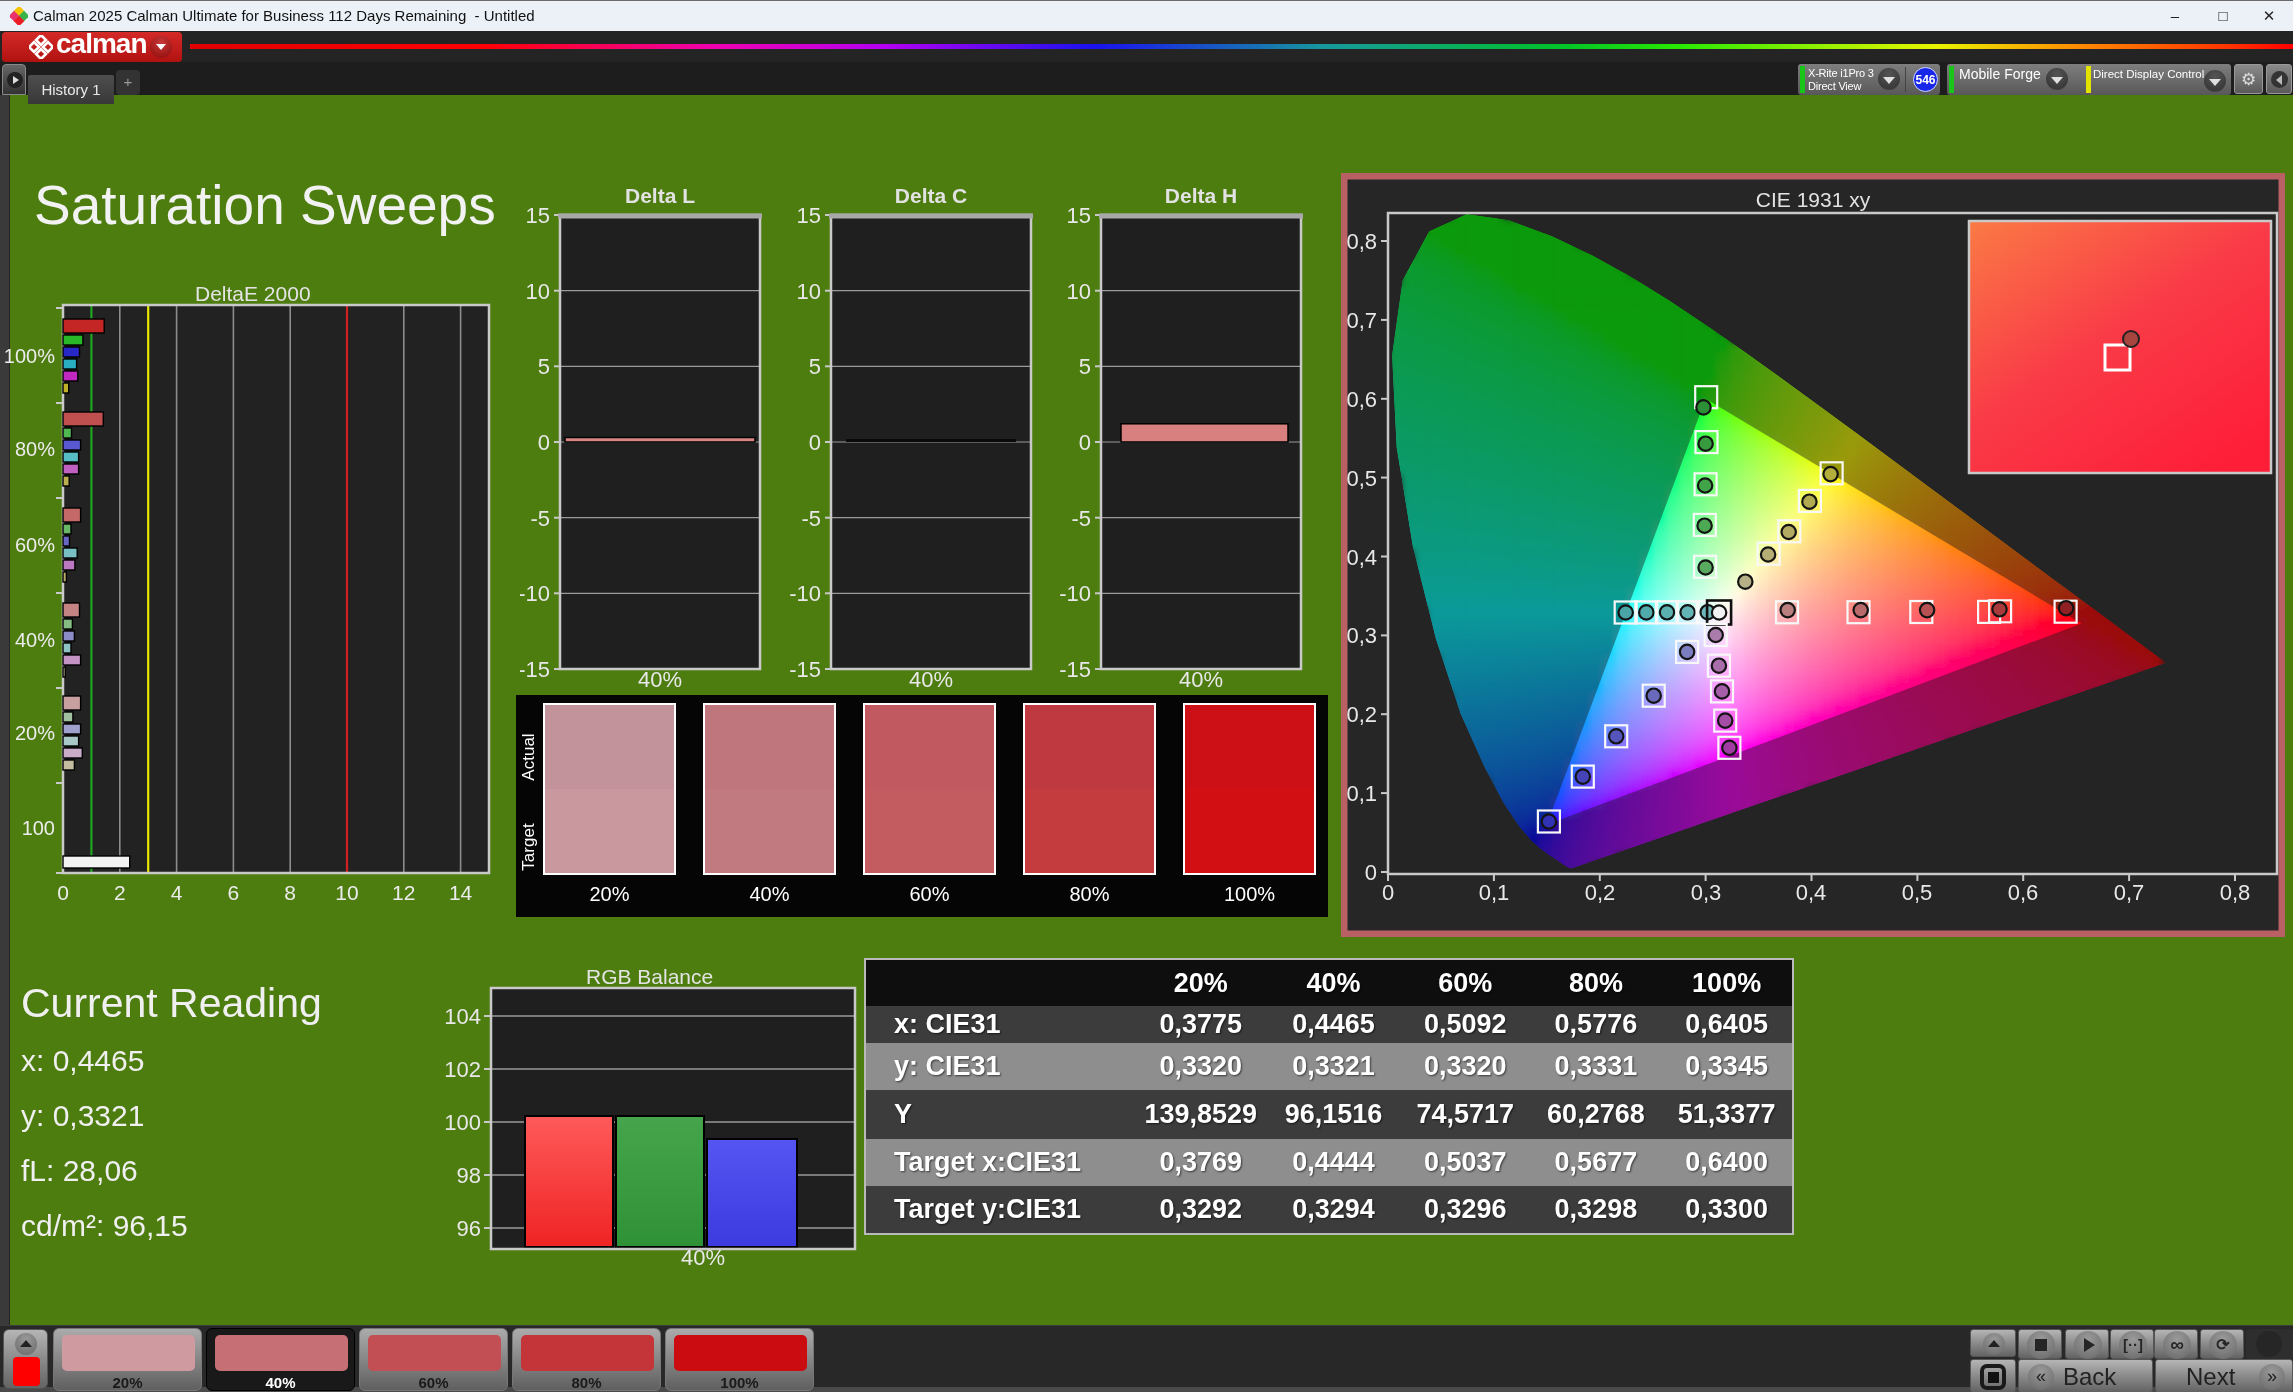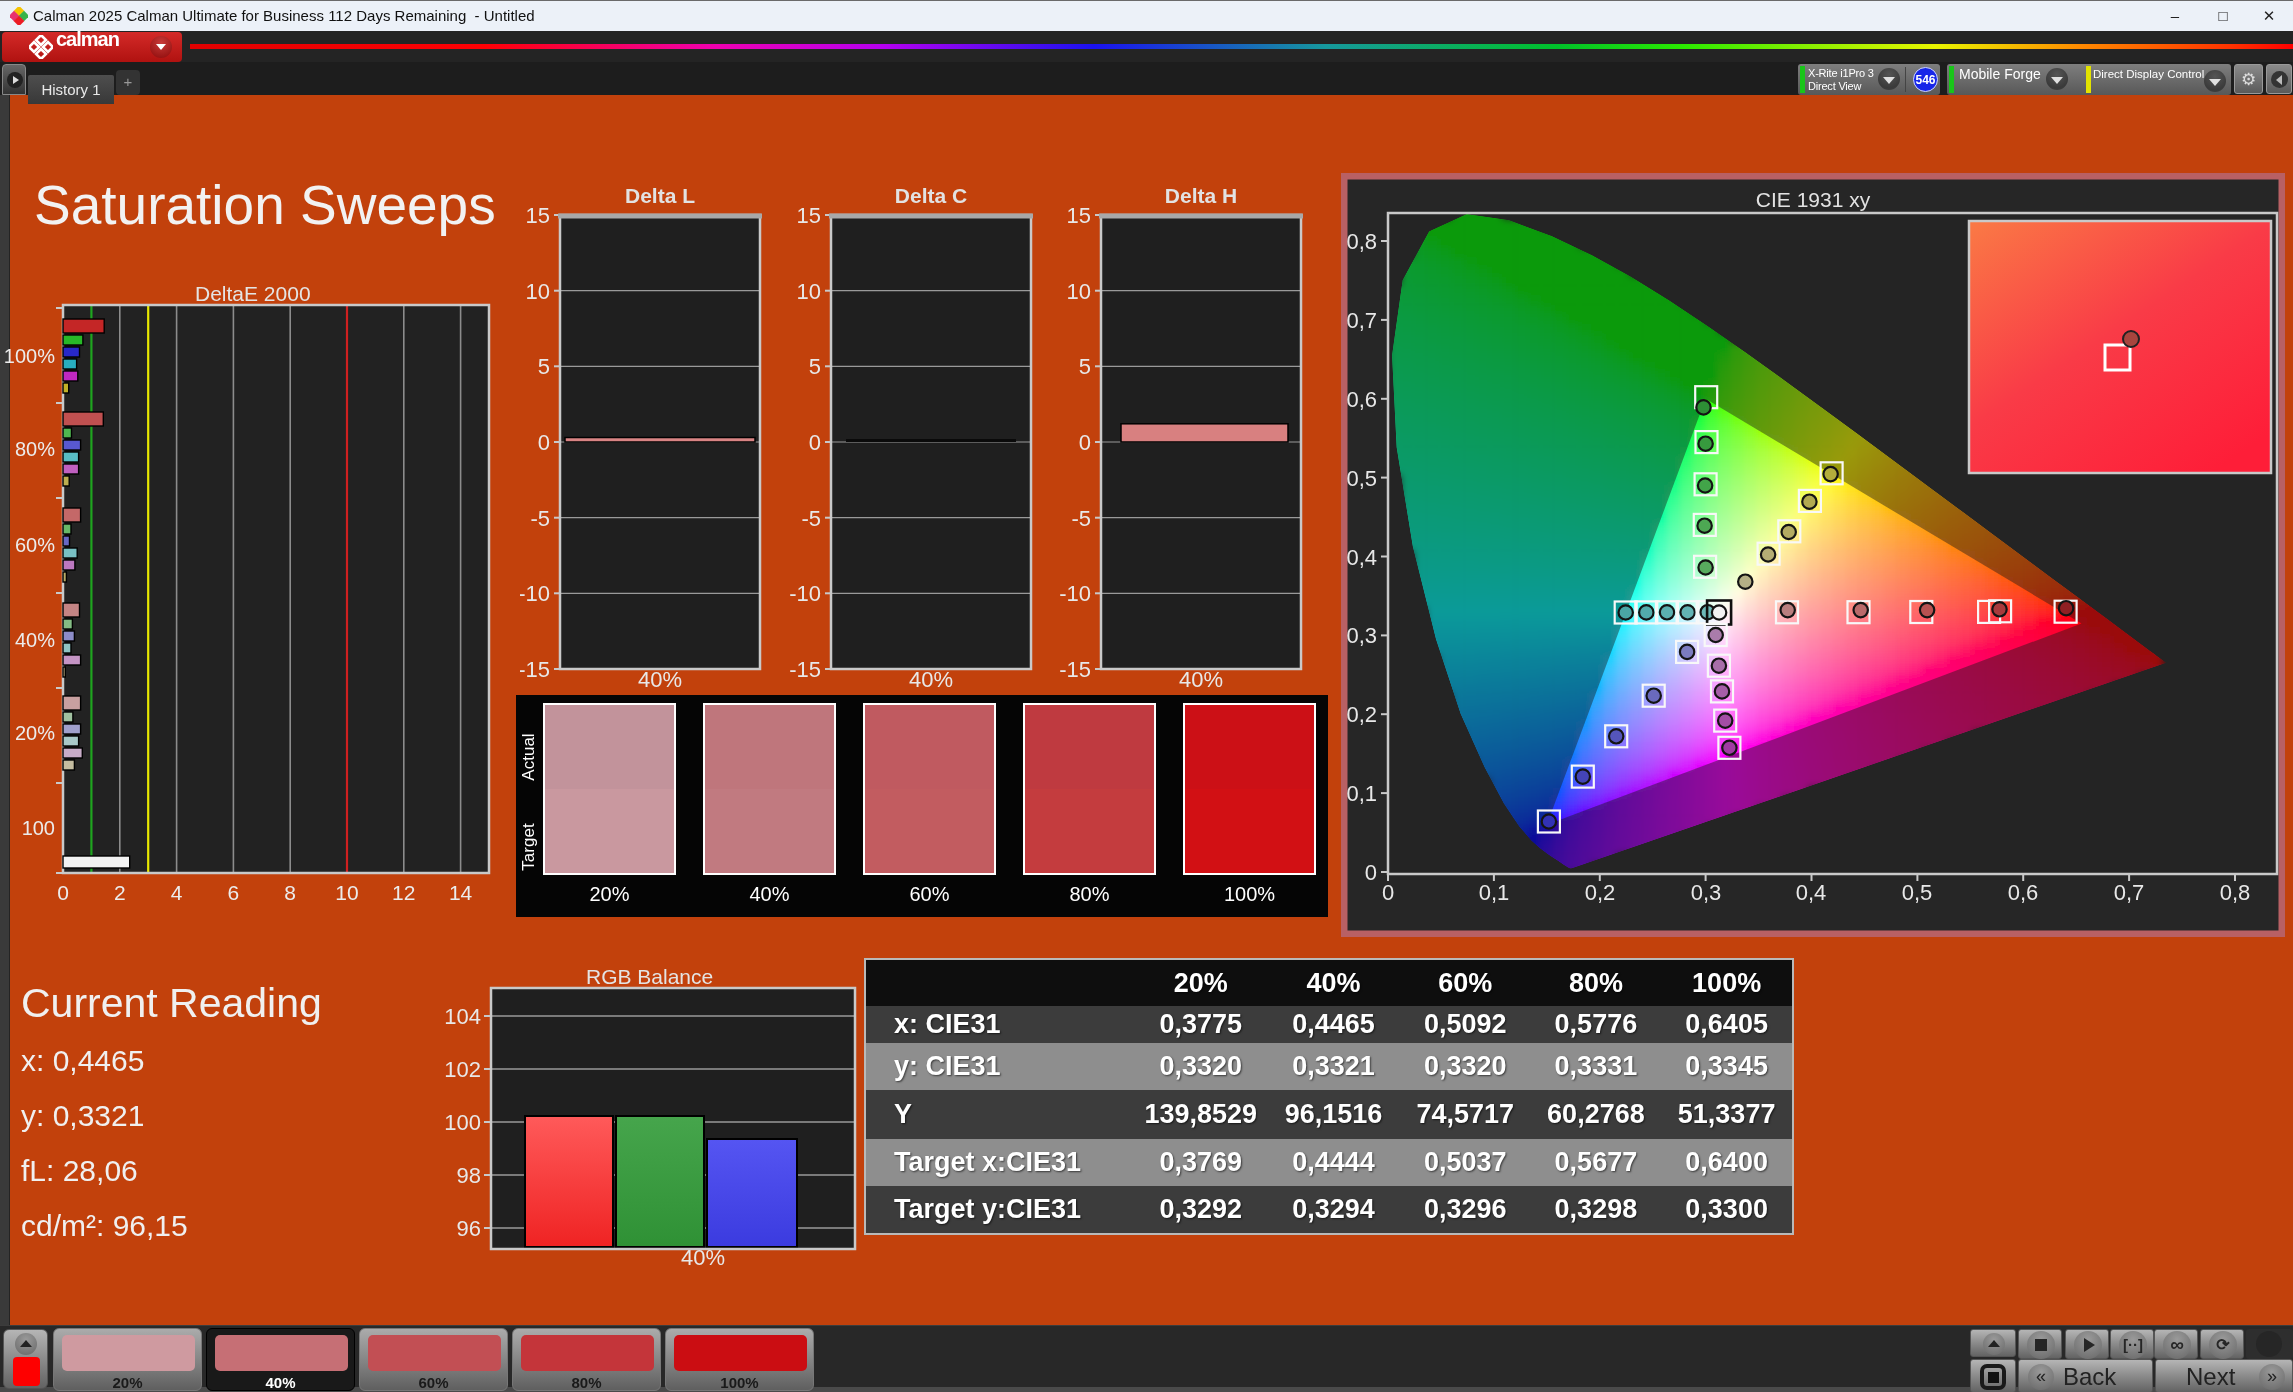--- a/index.html
+++ b/index.html
@@ -1,17 +1,17 @@
 <!DOCTYPE html>
 <html><head>
 <meta charset="utf-8">
 <style>
 * { margin:0; padding:0; box-sizing:border-box; }
 html,body { width:2293px; height:1392px; overflow:hidden; background:#2d2d2d; font-family:"Liberation Sans", sans-serif; }
-#page { position:relative; width:2293px; height:1392px; background:#c2410c; }
+#page { position:relative; width:2293px; height:1392px; background:#4d7c0f; }
 .abs { position:absolute; }
 
 
 #titlebar { left:0; top:0; width:2293px; height:31px; background:#ecf1f8; border-top:1px solid #6a6a6a; }
 #titletext { left:33px; top:7px; font-size:15px; color:#111; }
 .winbtn { top:0; width:46px; height:31px; color:#222; text-align:center; line-height:31px; font-size:15px; }
 
 
 #toolbar { left:0; top:31px; width:2293px; height:31px; background:#242424; }
 #calmanbtn { left:2px; top:32px; width:180px; height:30px; background:linear-gradient(#d42a28,#b01210); border-radius:4px; }
@@ -79,21 +79,21 @@
   <div class="abs" id="toolbar"></div>
   <div class="abs" id="calmanbtn">
     <svg style="position:absolute;left:27px;top:3px" width="24" height="24" viewBox="0 0 24 24">
       <g fill="none" stroke="#fff" stroke-width="2.6">
         <rect x="8.5" y="1.5" width="7" height="7" transform="rotate(45 12 5)"></rect>
         <rect x="1.5" y="8.5" width="7" height="7" transform="rotate(45 5 12)"></rect>
         <rect x="15.5" y="8.5" width="7" height="7" transform="rotate(45 19 12)"></rect>
         <rect x="8.5" y="15.5" width="7" height="7" transform="rotate(45 12 19)"></rect>
       </g>
     </svg>
-    <div style="position:absolute;left:54px;top:-4px;color:#fff;font-size:20px;font-weight:bold;letter-spacing:-1px;">calman</div>
+    <div style="position:absolute;left:54px;top:-4px;color:#fff;font-size:28px;font-weight:bold;letter-spacing:-1px;">calman</div>
     <div style="position:absolute;left:148px;top:4px;width:22px;height:22px;border-radius:50%;background:radial-gradient(circle at 50% 30%,#c83a38,#8c0a0a);"></div>
     <div style="position:absolute;left:154px;top:12px;border-left:5px solid transparent;border-right:5px solid transparent;border-top:6px solid #fff;"></div>
   </div>
   <div class="abs" id="rainbow"></div>
 
   <div class="abs" id="tabbar"></div>
   <div class="abs" id="tabchev">
       <div style="position:absolute;left:4px;top:7px;width:16px;height:16px;border-radius:50%;background:#222;"></div>
       <div style="position:absolute;left:10px;top:11px;border-top:4px solid transparent;border-bottom:4px solid transparent;border-left:6px solid #ddd;"></div>
     </div>

